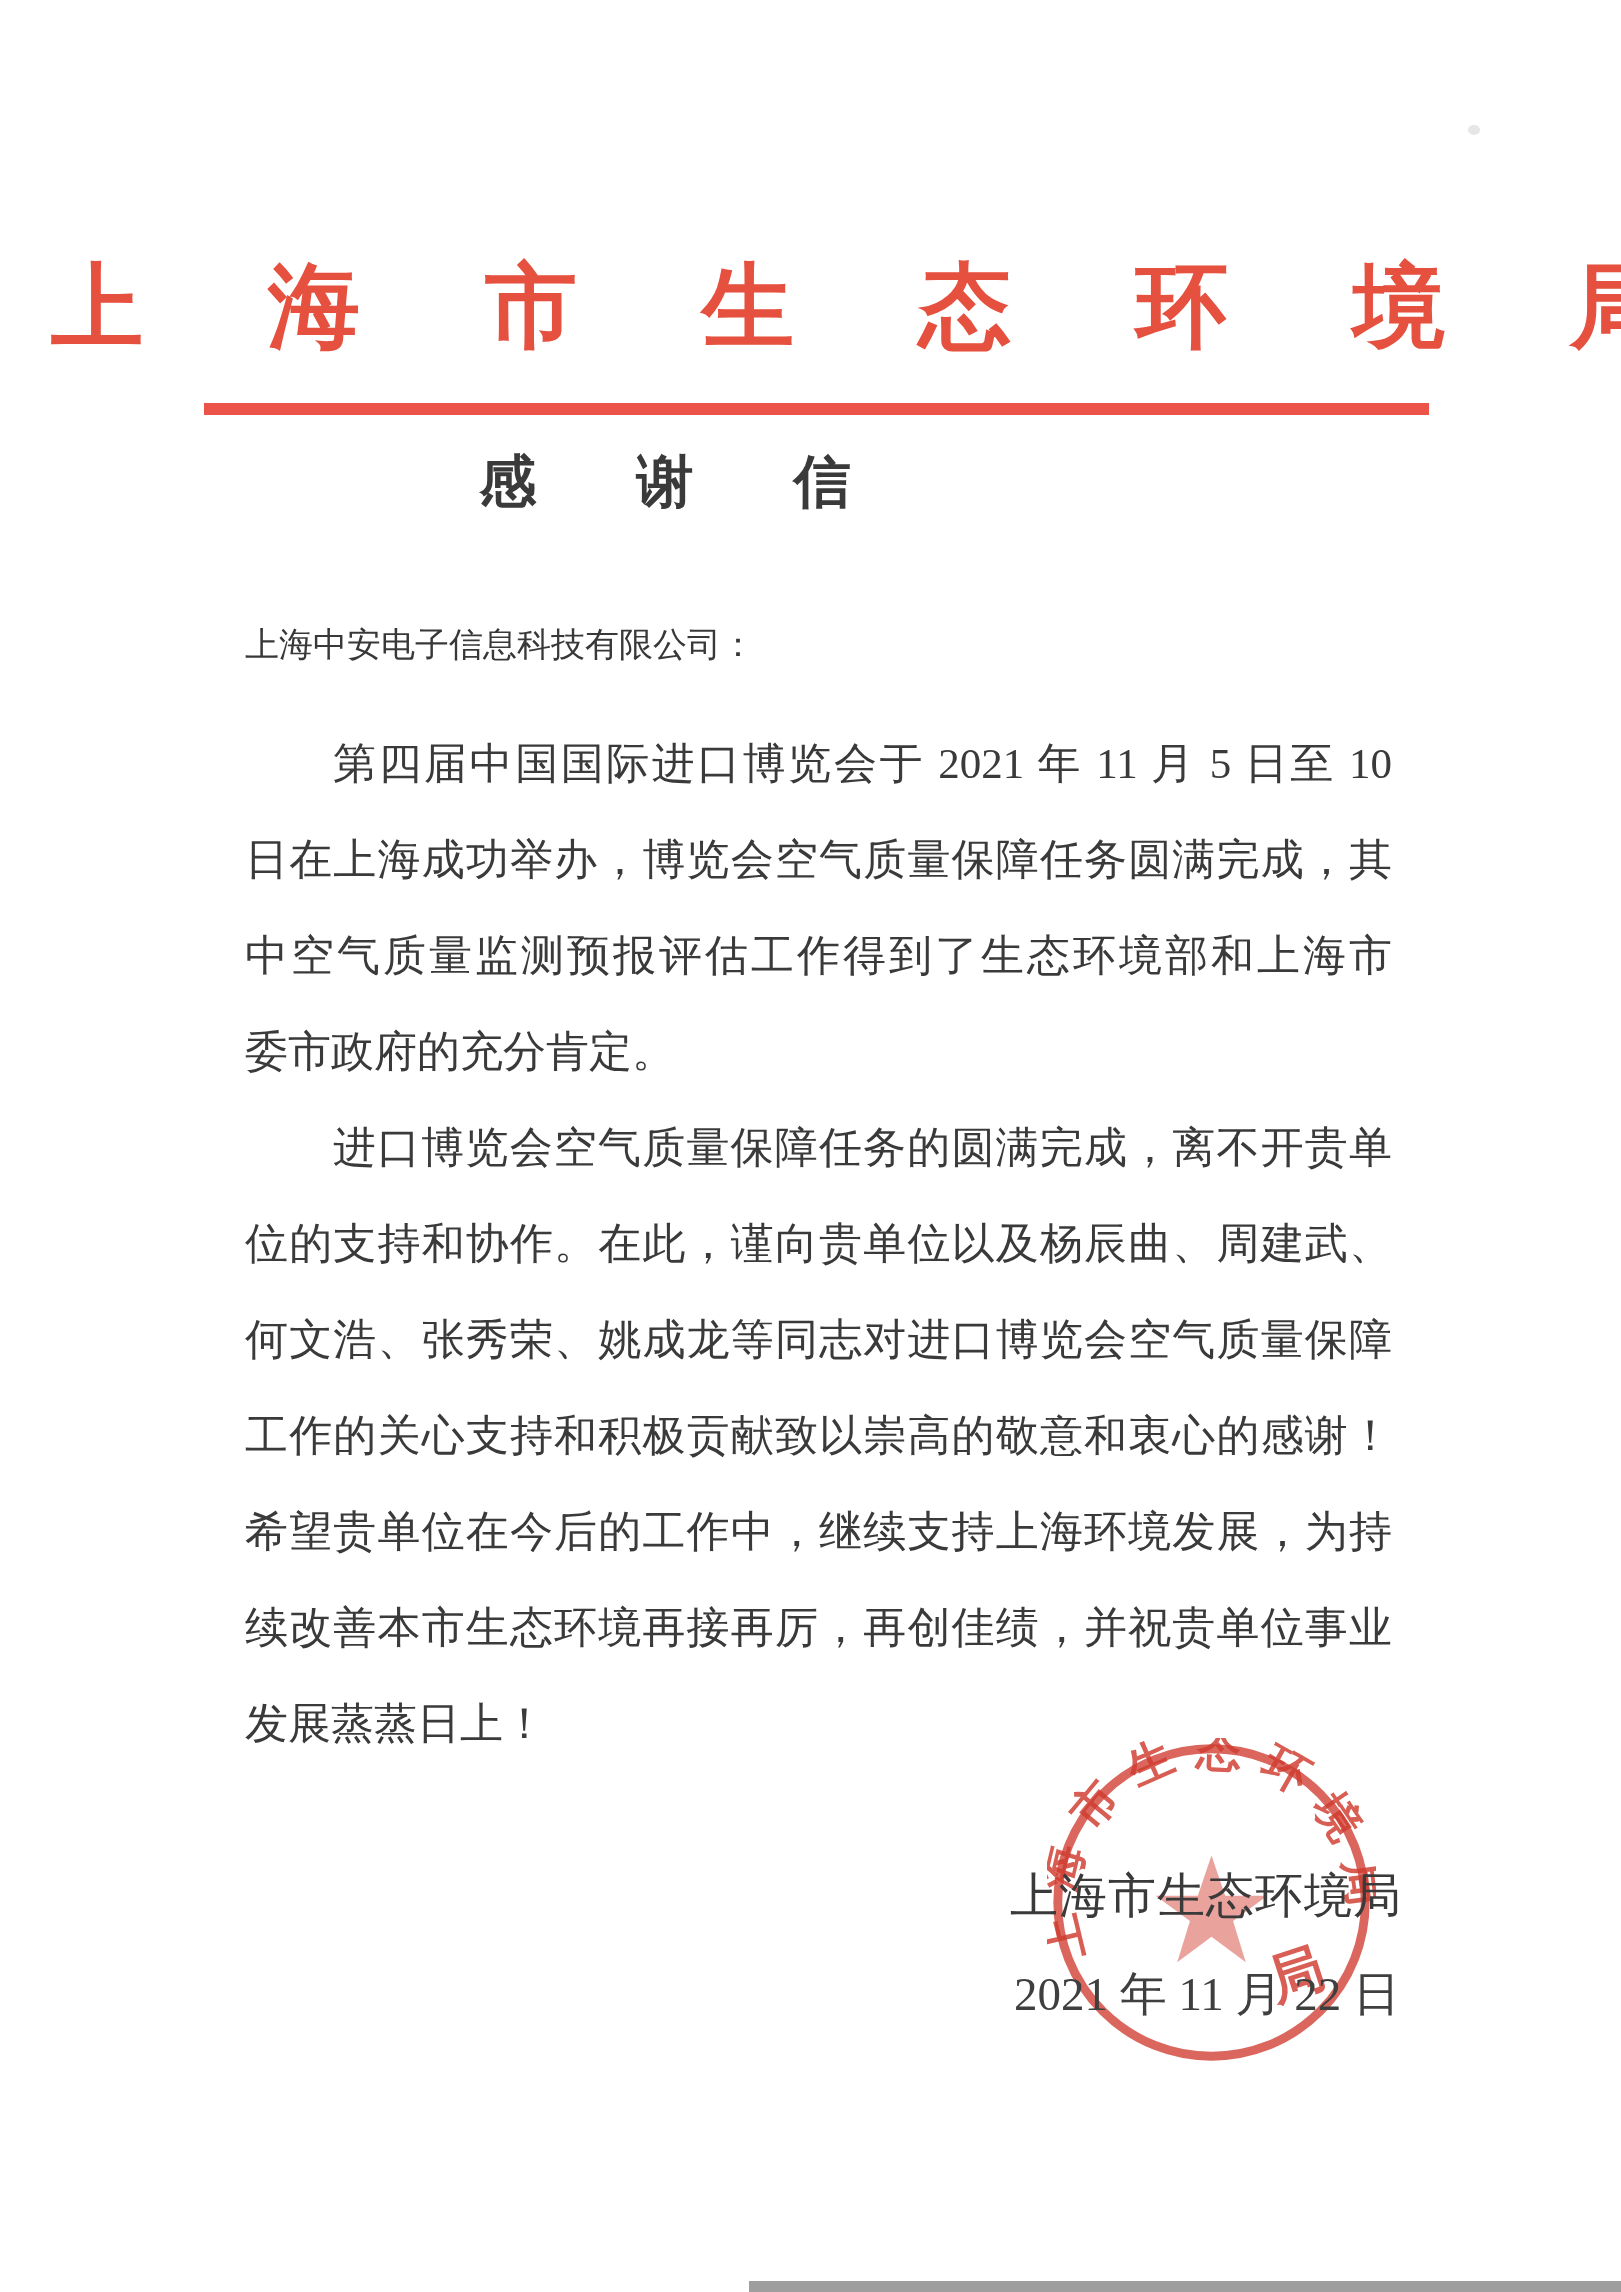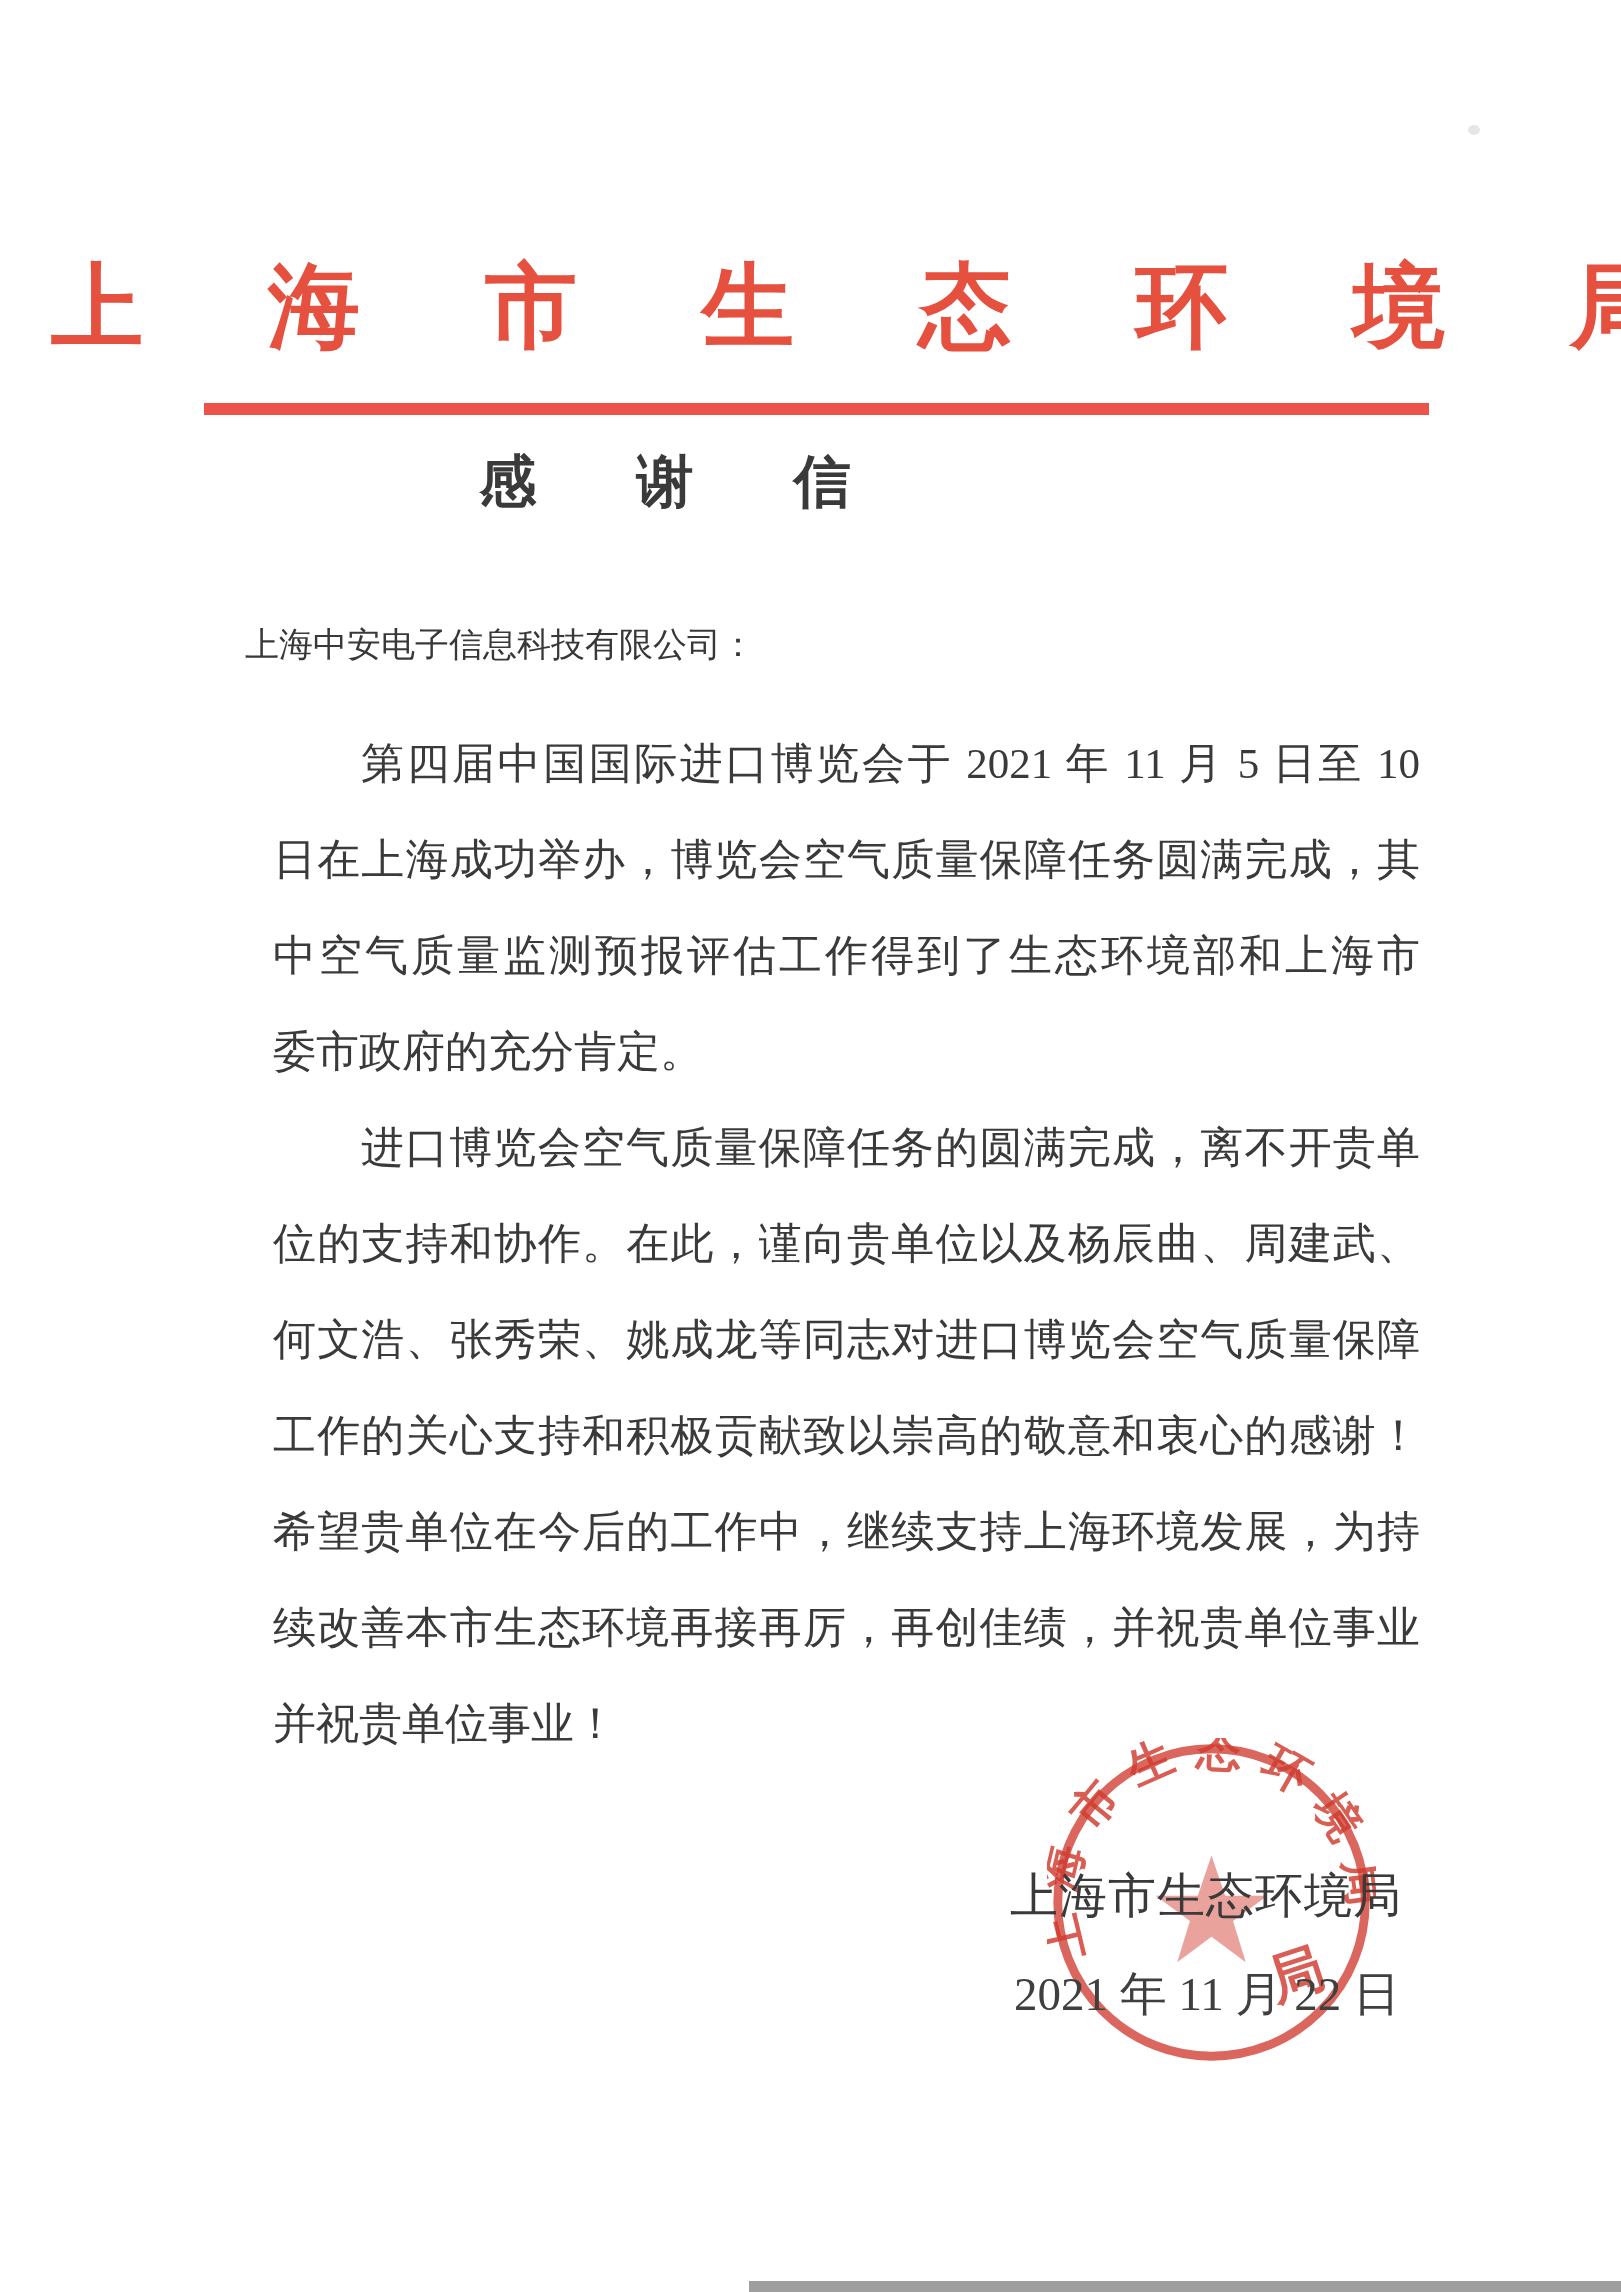--- a/index.html
+++ b/index.html
@@ -84,21 +84,20 @@
   }
 
   .letter-body {
     position: absolute;
     left: 245px;
     top: 716px;
     width: 1147px;
     font-size: 43px;
     line-height: 96px;
     color: #3a3a3a;
-    margin-left: 28px;
   }
   .ln {
     text-align: left;
     white-space: nowrap;
   }
   .ln.jst {
     white-space: normal;
     text-align: justify;
     text-align-last: justify;
     text-justify: inter-character;
@@ -165,21 +164,21 @@
     <div class="ln jst indent">第四届中国国际进口博览会于 2021 年 11 月 5 日至 10</div>
     <div class="ln jst">日在上海成功举办，博览会空气质量保障任务圆满完成，其</div>
     <div class="ln jst">中空气质量监测预报评估工作得到了生态环境部和上海市</div>
     <div class="ln">委市政府的充分肯定。</div>
     <div class="ln jst indent">进口博览会空气质量保障任务的圆满完成，离不开贵单</div>
     <div class="ln jst">位的支持和协作。在此，谨向贵单位以及杨辰曲、周建武、</div>
     <div class="ln jst">何文浩、张秀荣、姚成龙等同志对进口博览会空气质量保障</div>
     <div class="ln jst">工作的关心支持和积极贡献致以崇高的敬意和衷心的感谢！</div>
     <div class="ln jst">希望贵单位在今后的工作中，继续支持上海环境发展，为持</div>
     <div class="ln jst">续改善本市生态环境再接再厉，再创佳绩，并祝贵单位事业</div>
-    <div class="ln">并祝贵单位事业！</div>
+    <div class="ln">发展蒸蒸日上！</div>
   </div>
 
   <svg class="seal" viewBox="0 0 336 336">
     <circle cx="168" cy="168" r="157" fill="none" stroke="#d03b2f" stroke-width="9" opacity="0.78"></circle>
     <path id="seal-arc" d="M 47 238 A 140 140 0 1 1 289 238" fill="none"></path>
     <text font-size="46" font-weight="600" fill="#d03b2f" opacity="0.82">
       <textPath href="#seal-arc" startOffset="18" textLength="500" lengthAdjust="spacing">上海市生态环境局</textPath>
     </text>
     <polygon points="168,120 182,161 225,161 190,187 203,229 168,203 133,229 146,187 111,161 154,161" fill="#d6453a" opacity="0.5"></polygon>
     <text x="234" y="268" font-size="56" font-weight="700" fill="#cf372c" opacity="0.8" transform="rotate(-18 234 268)">局</text>

